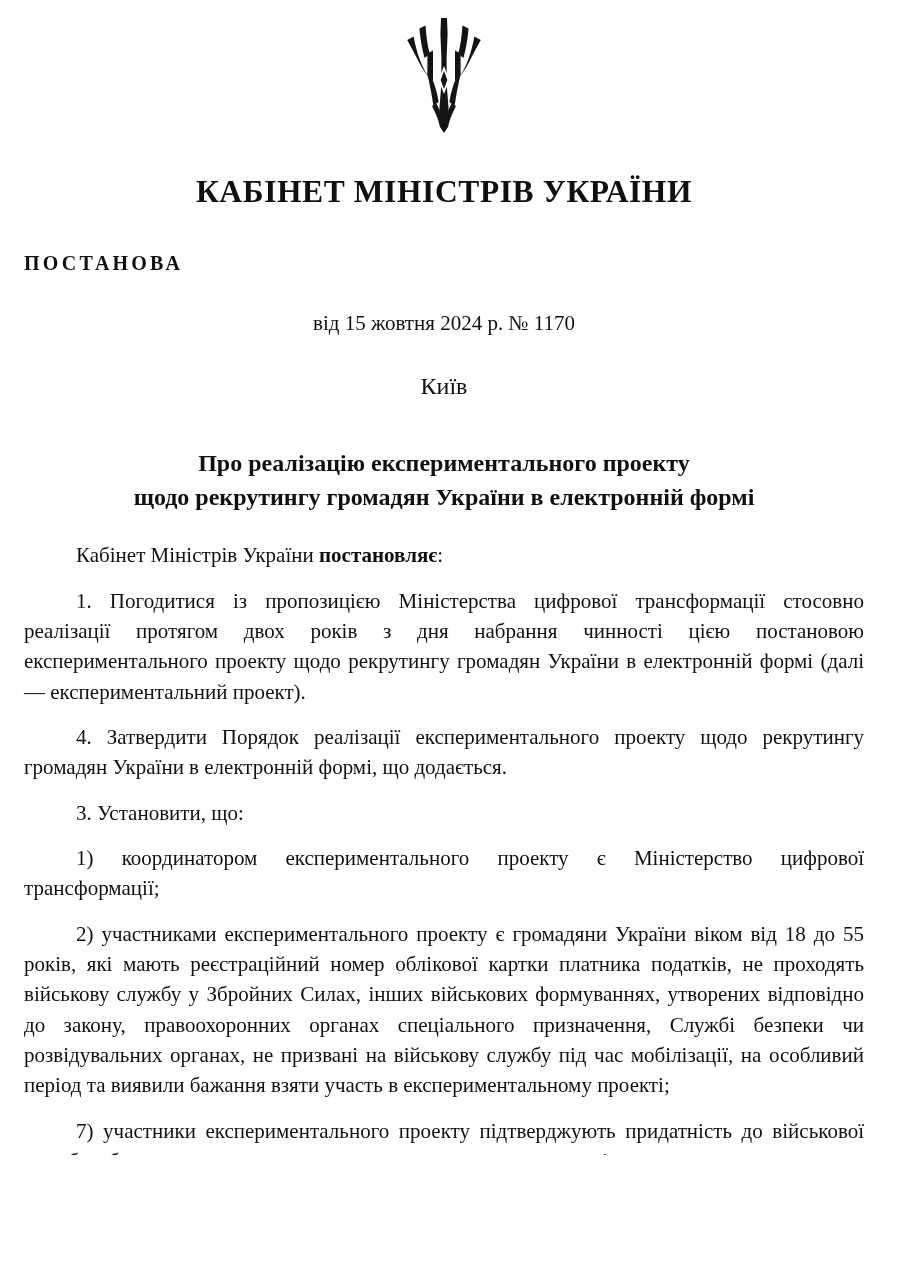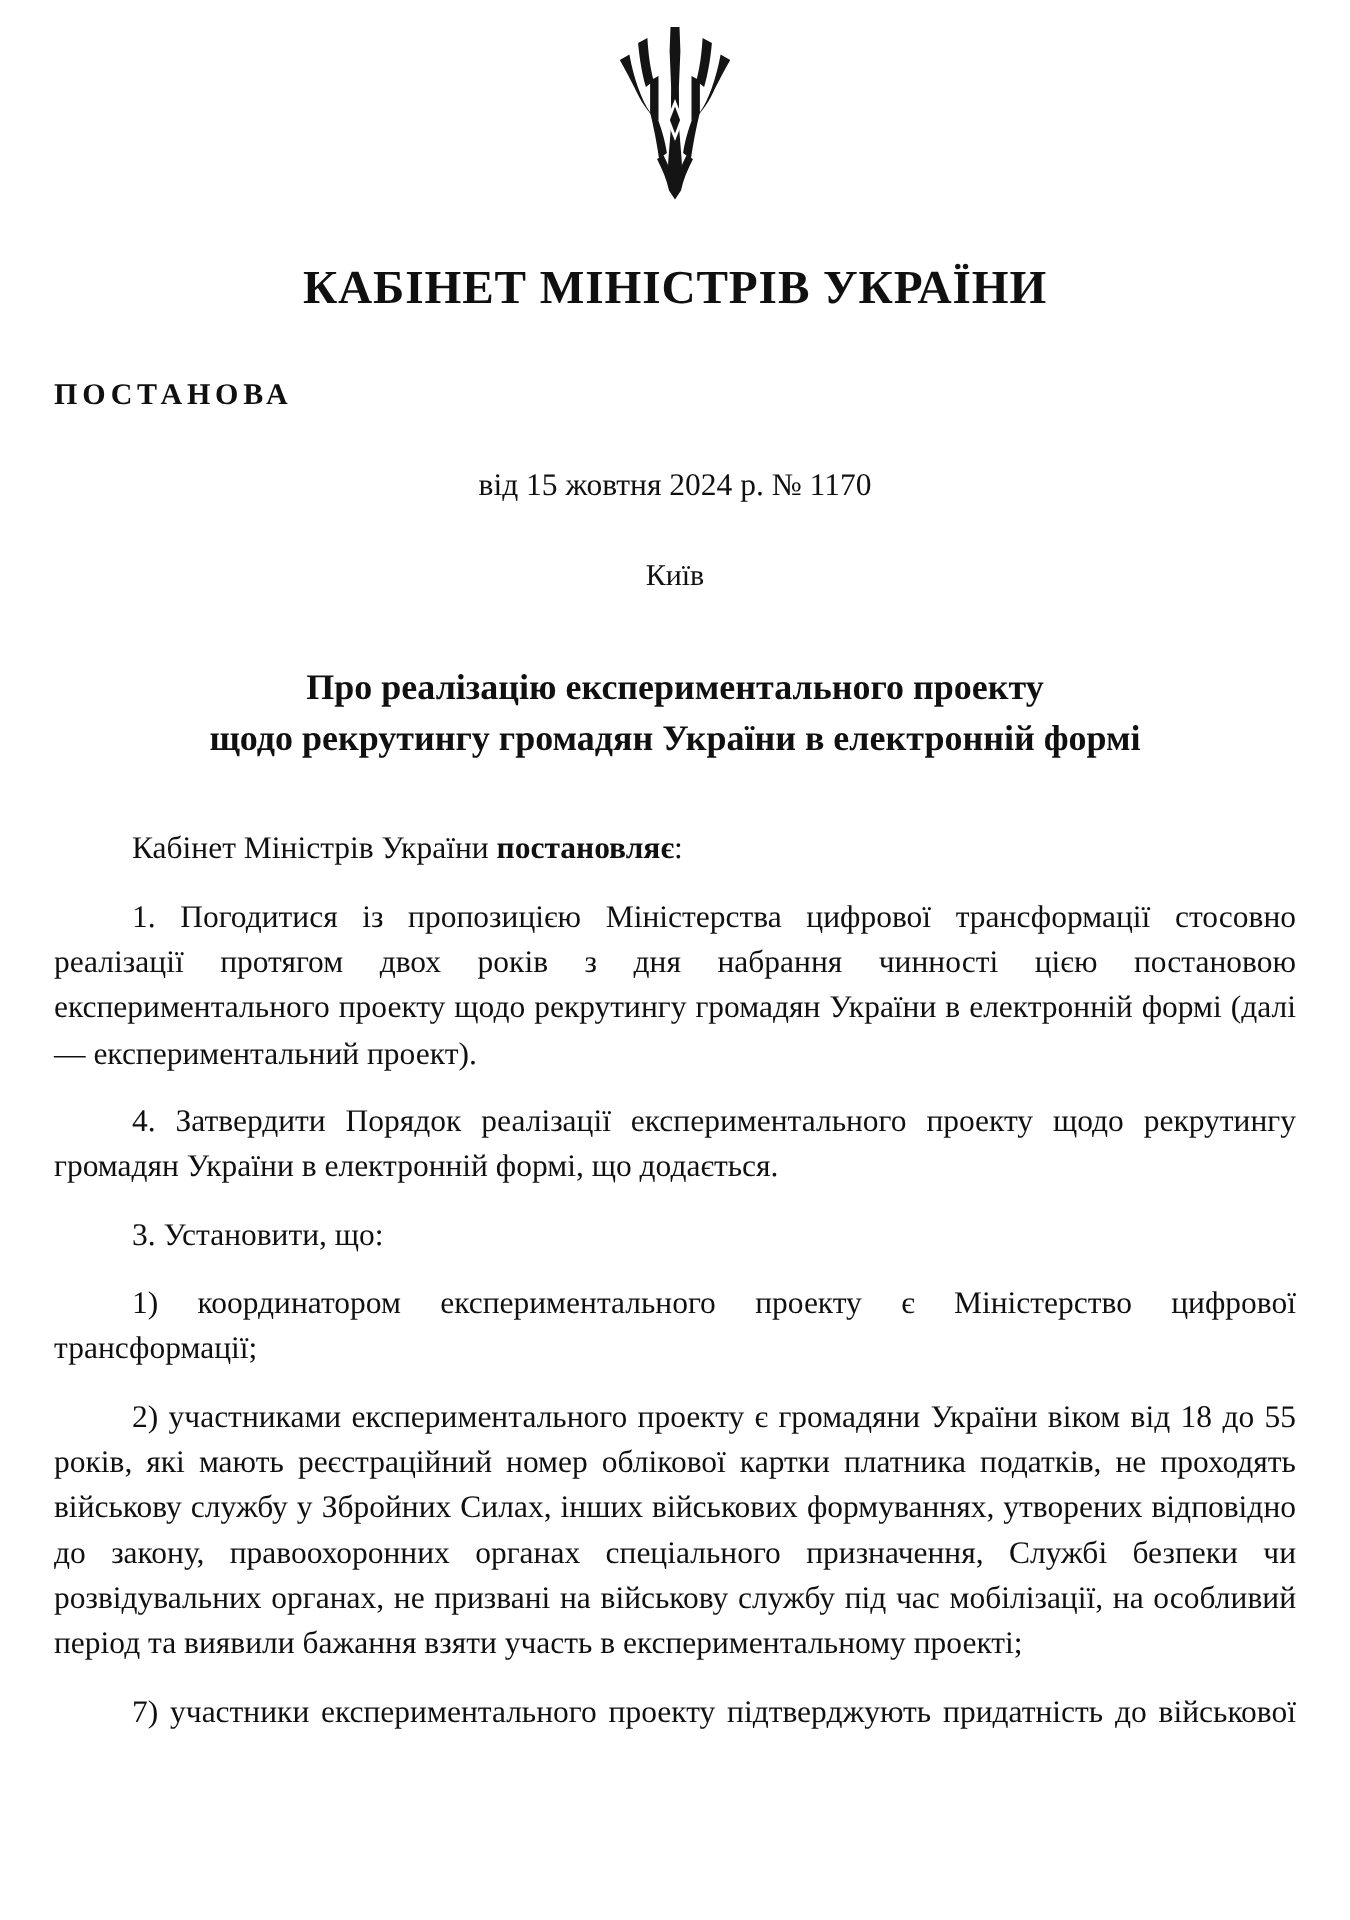--- a/index.html
+++ b/index.html
@@ -9,21 +9,21 @@
   }
   .page {
     position: relative;
     width: 900px;
     height: 1155px;
     background: #ffffff;
     font-family: "Liberation Serif", serif;
     color: #101010;
     overflow: hidden;
     box-sizing: border-box;
-    padding: 14px 36px 0 36px;
+    padding: 14px 36px 0 24px;
   }
   .emblem-wrap {
     display: flex;
     justify-content: center;
     align-items: flex-start;
     height: 132px;
   }
   .emblem {
     width: 86px;
     height: 124px;
@@ -42,33 +42,33 @@
     font-weight: bold;
     letter-spacing: 3.2px;
   }
   .doc-number {
     margin: 36px 0 0 0;
     font-size: 21px;
     text-align: center;
   }
   .doc-city {
     margin: 37px 0 0 0;
-    font-size: 20px;
+    font-size: 24px;
     text-align: center;
   }
   .doc-subject {
     margin: 46px auto 0 auto;
     width: 700px;
     font-size: 24px;
     font-weight: bold;
     text-align: center;
     line-height: 1.42;
   }
   .body-text {
-    margin-top: 40px;
+    margin-top: 26px;
   }
   p.para {
     margin: 0 0 0 0;
     padding-top: 15px;
     font-size: 21px;
     line-height: 1.445;
     text-align: justify;
     text-indent: 52px;
     text-justify: inter-word;
     hyphens: none;

